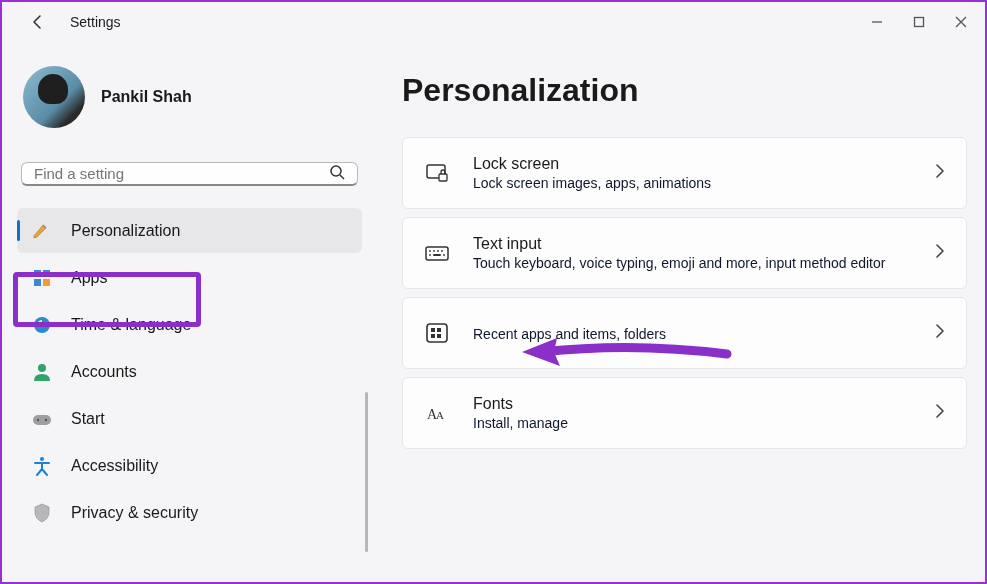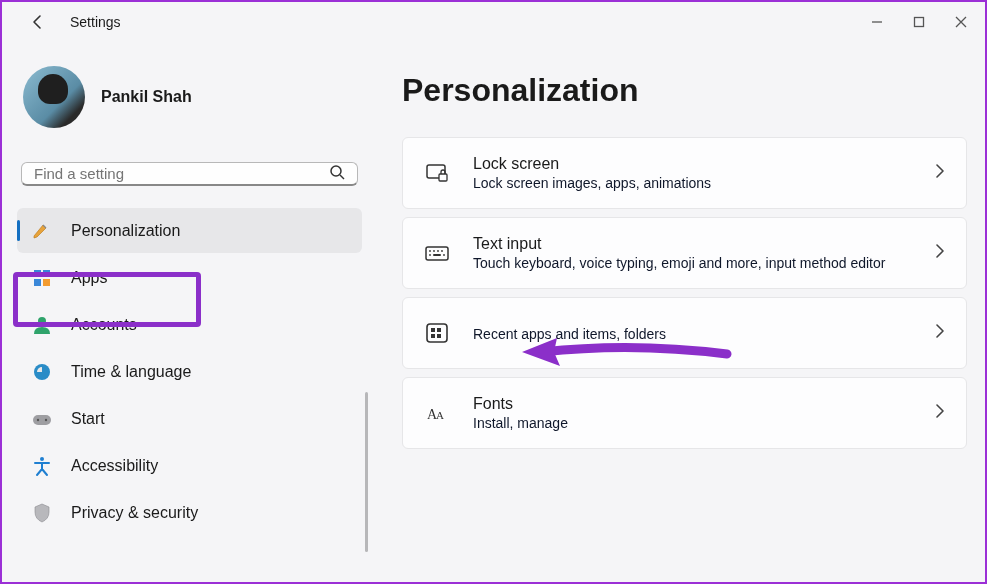--- a/index.html
+++ b/index.html
@@ -183,34 +183,34 @@
               <rect x="12" y="3" width="7" height="7" fill="#3a87d8"></rect>
               <rect x="3" y="12" width="7" height="7" fill="#3a87d8"></rect>
               <rect x="12" y="12" width="7" height="7" fill="#f39c31"></rect>
             </svg>
           </span>
           <span>Apps</span>
         </div>
         <div class="nav-item">
           <span class="nav-icon">
             <svg width="22" height="22" viewBox="0 0 22 22">
+              <circle cx="11" cy="11" r="8" fill="#2a8cc7"></circle>
+              <path d="M6 11 A5 5 0 0 1 11 6 L11 11 Z" fill="#e8e8e8"></path>
+            </svg>
+          </span>
+          <span>Time &amp; language</span>
+        </div>
+        <div class="nav-item">
+          <span class="nav-icon">
+            <svg width="22" height="22" viewBox="0 0 22 22">
               <circle cx="11" cy="7" r="4" fill="#2fa36b"></circle>
               <path d="M3 20 Q3 13 11 13 Q19 13 19 20 Z" fill="#2fa36b"></path>
             </svg>
           </span>
           <span>Accounts</span>
-        </div>
-        <div class="nav-item">
-          <span class="nav-icon">
-            <svg width="22" height="22" viewBox="0 0 22 22">
-              <circle cx="11" cy="11" r="8" fill="#2a8cc7"></circle>
-              <path d="M6 11 A5 5 0 0 1 11 6 L11 11 Z" fill="#e8e8e8"></path>
-            </svg>
-          </span>
-          <span>Time &amp; language</span>
         </div>
         <div class="nav-item">
           <span class="nav-icon">
             <svg width="22" height="22" viewBox="0 0 22 22">
               <rect x="2" y="7" width="18" height="10" rx="5" fill="#9e9ea2"></rect>
               <circle cx="7" cy="12" r="1.2" fill="#555"></circle>
               <circle cx="15" cy="12" r="1.2" fill="#555"></circle>
             </svg>
           </span>
           <span>Start</span>

